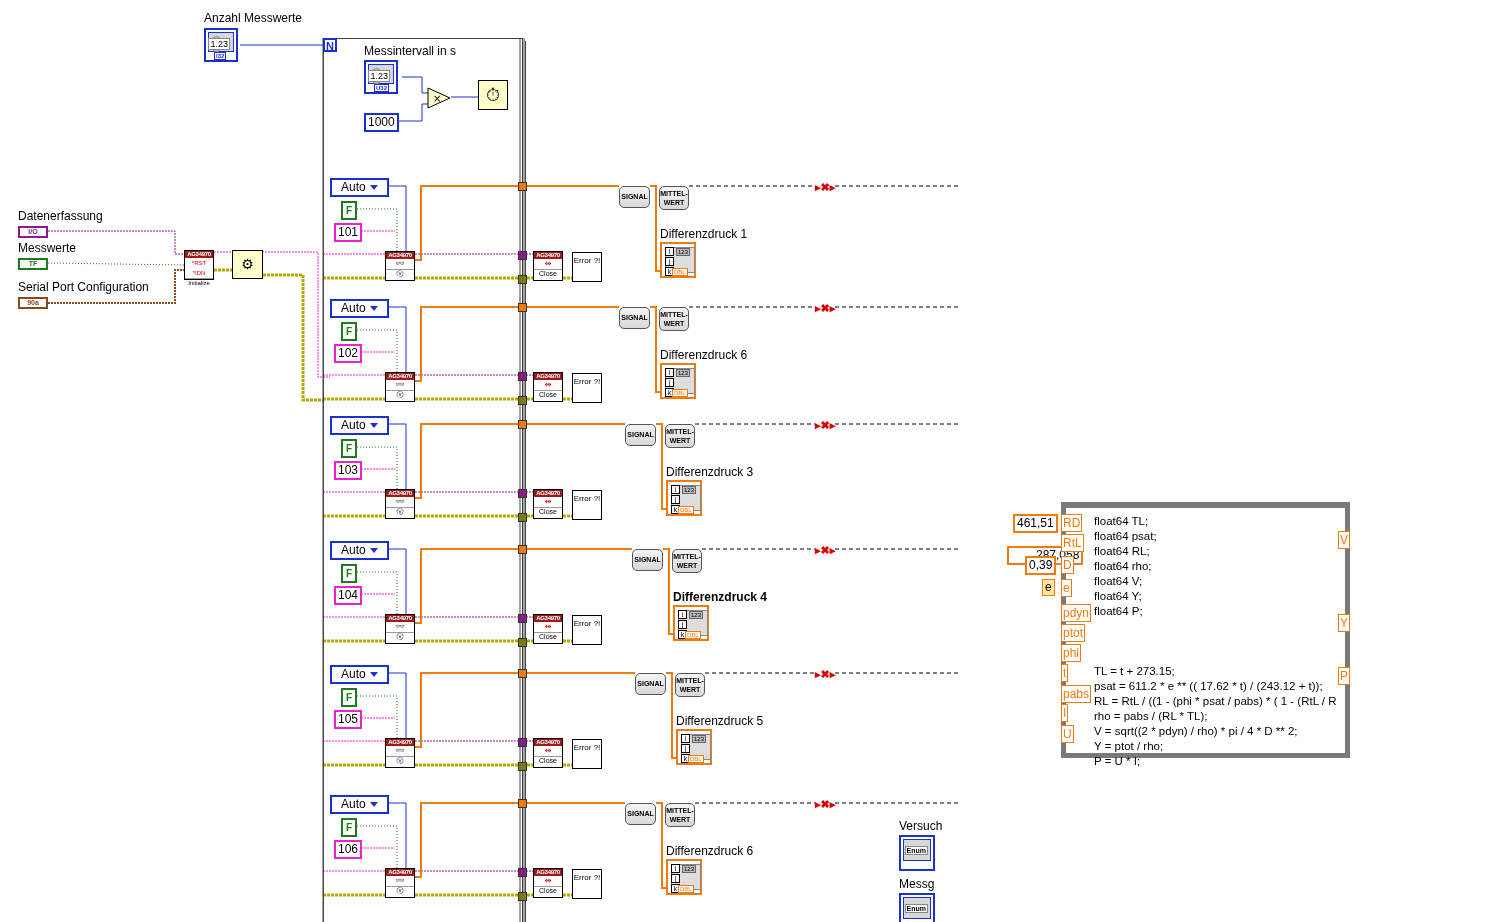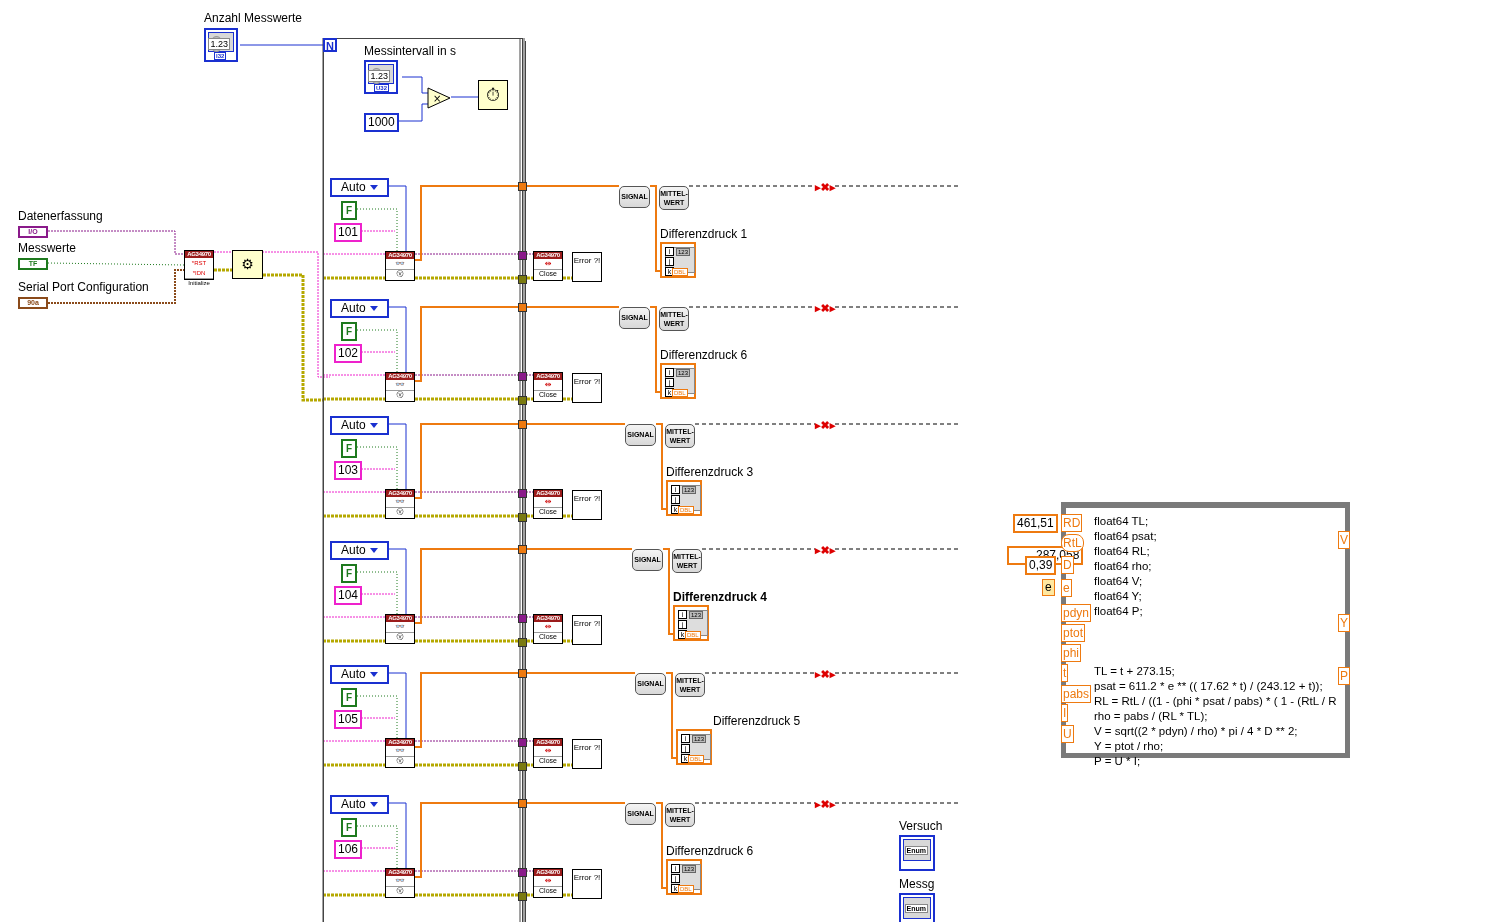--- a/index.html
+++ b/index.html
@@ -307,21 +307,21 @@
     <div class="tunnel" style="left:518px;top:738px;background:#8a1a8a;"></div>
     <div class="tunnel" style="left:518px;top:762px;background:#7a7a10;"></div>
     <div class="vi" style="left:533px;top:738px;">
       <div class="hdr">AG34970</div>
       <div class="body" style="color:#c00;">⇹</div>
       <div class="foot">Close</div>
     </div>
     <div class="errbox" style="left:572px;top:739px;">Error ?!</div>
     <div class="express" style="left:635px;top:673px;width:31px;height:22px;line-height:20px;">SIGNAL</div>
     <div class="express" style="left:675px;top:673px;width:30px;height:24px;padding-top:2px;">MITTEL- WERT</div>
-    <div class="lbl" style="left:676px;top:714px;margin-left:37px;">Differenzdruck 5</div>
+    <div class="lbl" style="left:676px;top:714px;">Differenzdruck 5</div>
     <div class="ind" style="left:676px;top:729px;">
       <div class="grid"></div>
       <div class="ij">
         <div>i</div>
         <div>j</div>
         <div>k</div>
       </div>
       <div class="num">123</div>
       <div class="dbl">DBL</div>
     </div>
@@ -376,21 +376,21 @@
 RL = RtL / ((1 - (phi * psat / pabs) * ( 1 - (RtL / R
 rho = pabs / (RL * TL);
 V = sqrt((2 * pdyn) / rho) * pi / 4 * D ** 2;
 Y = ptot / rho;
 P = U * I;</div>
 </div>
 <div id="formula-terms">
     <div class="const orange" style="left:1013px;top:514px;">461,51</div>
     <div class="term" style="left:1061px;top:514px;">RD</div>
     <div class="const orange" style="left:1007px;top:546px;padding-left:27px;">287,058</div>
-    <div class="term" style="left:1061px;top:534px;border-radius:8px;">RtL</div>
+    <div class="term" style="left:1061px;top:534px;">RtL</div>
     <div class="const orange" style="left:1025px;top:556px;">0,39</div>
     <div class="term" style="left:1061px;top:556px;">D</div>
     <div class="const orange" style="left:1042px;top:579px;background:#ffe8a0;border-width:1px;">e</div>
     <div class="term" style="left:1061px;top:579px;">e</div>
     <div class="term" style="left:1061px;top:604px;">pdyn</div>
     <div class="term" style="left:1061px;top:624px;">ptot</div>
     <div class="term" style="left:1061px;top:644px;">phi</div>
     <div class="term" style="left:1061px;top:664px;">t</div>
     <div class="term" style="left:1061px;top:685px;">pabs</div>
     <div class="term" style="left:1061px;top:704px;">I</div>

